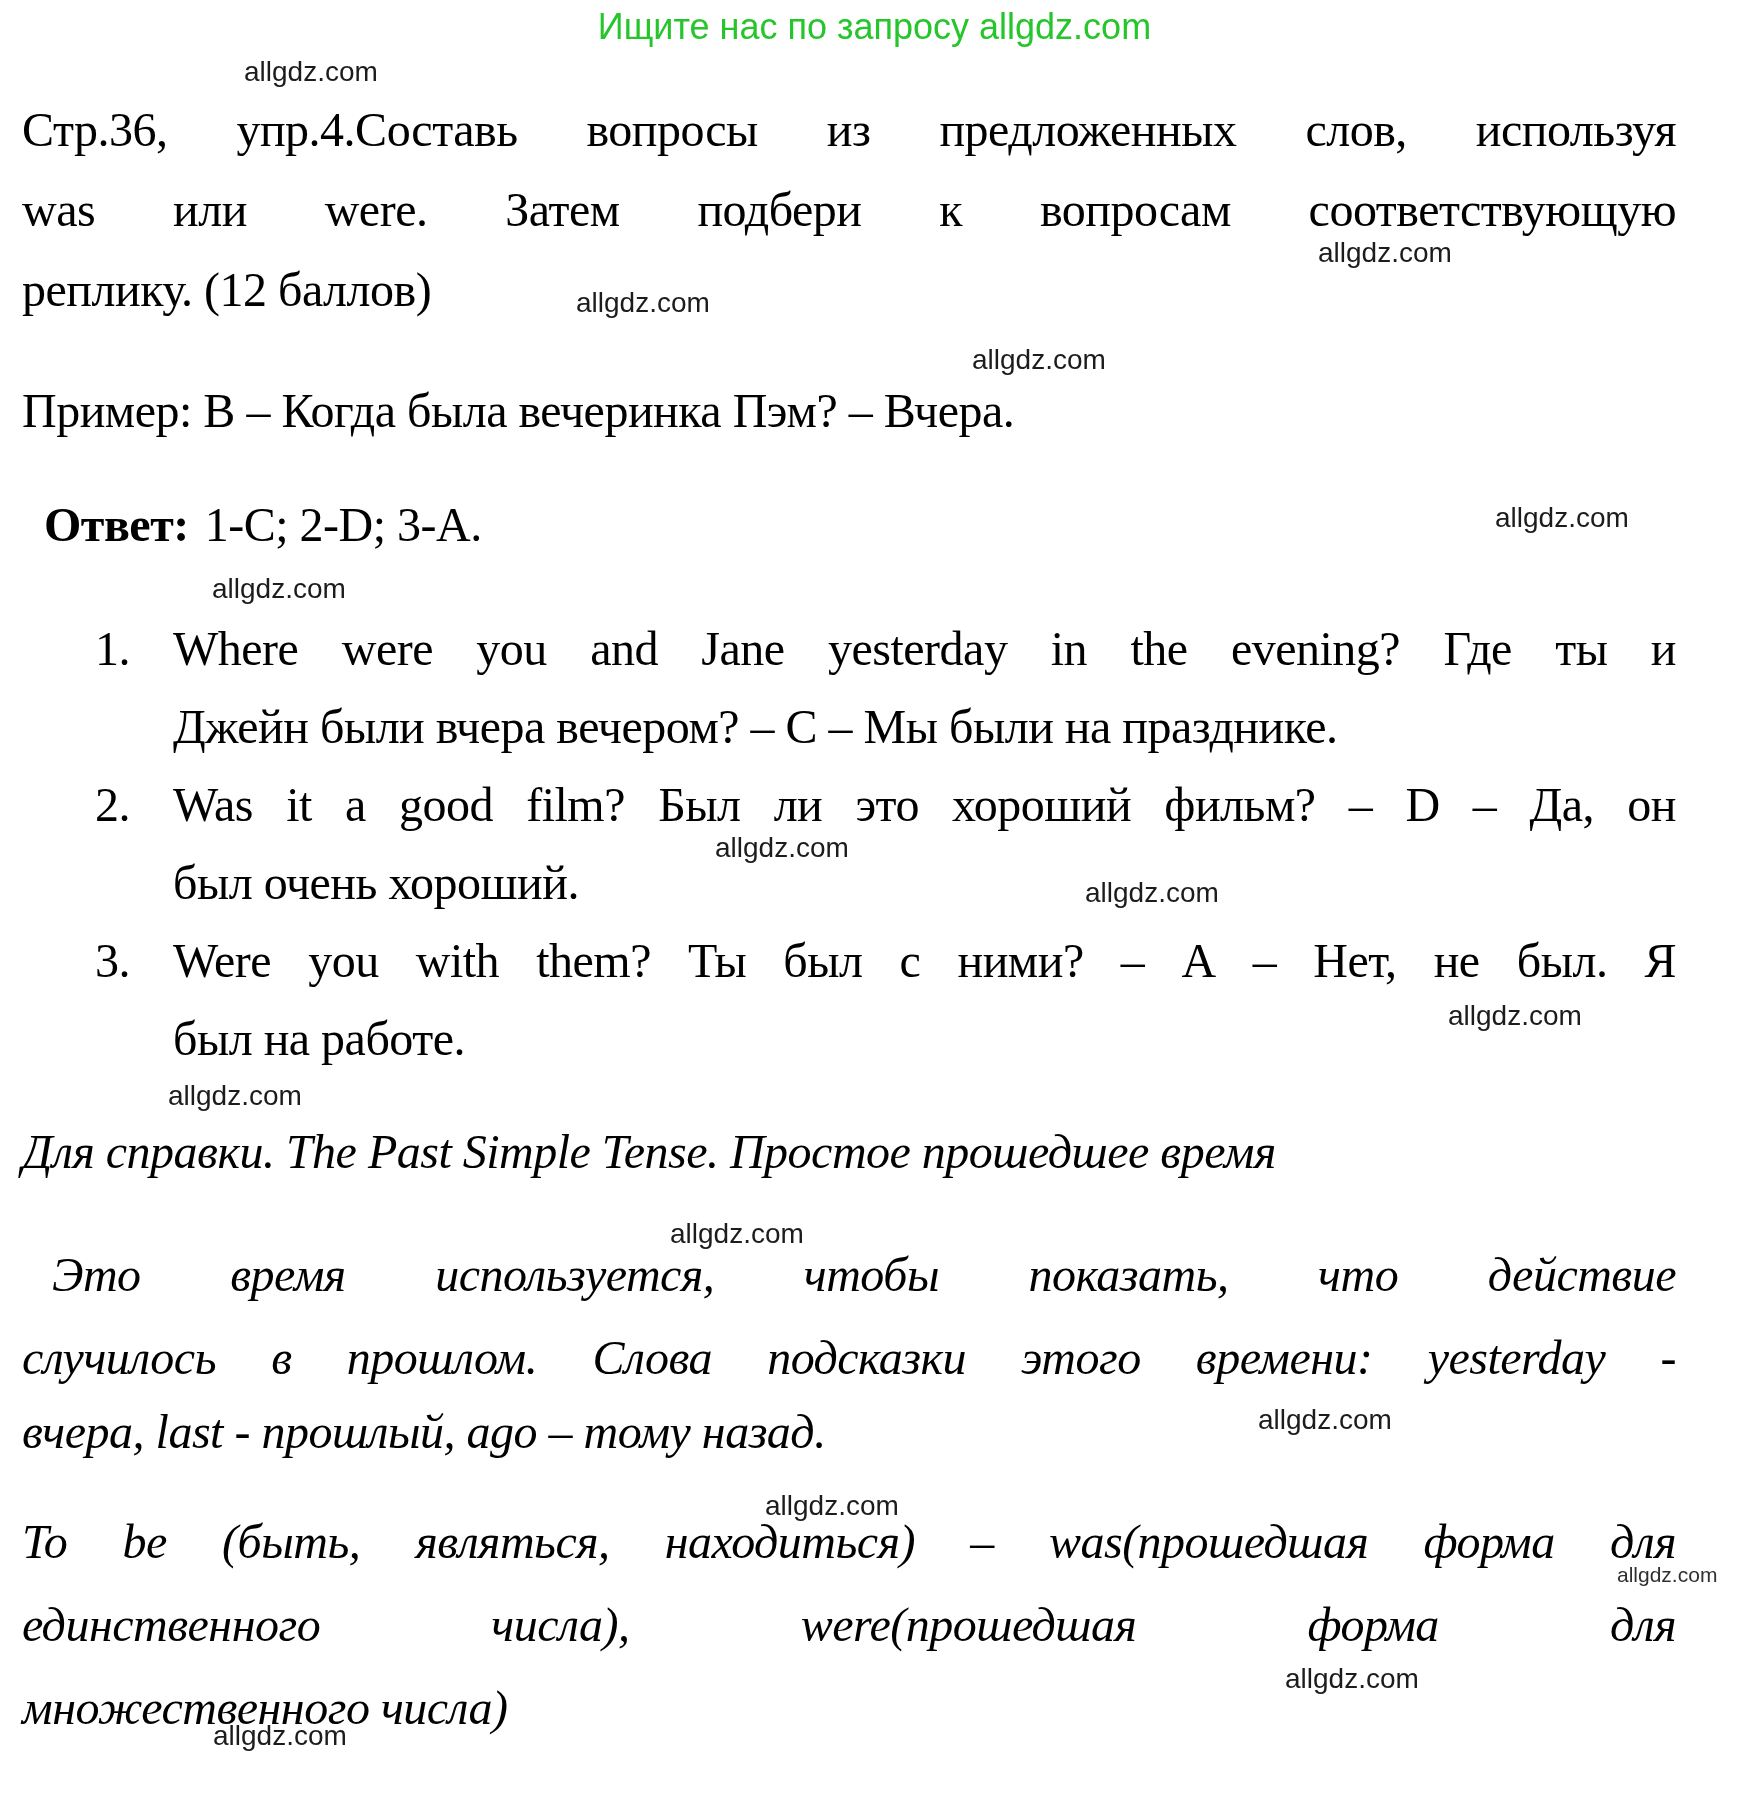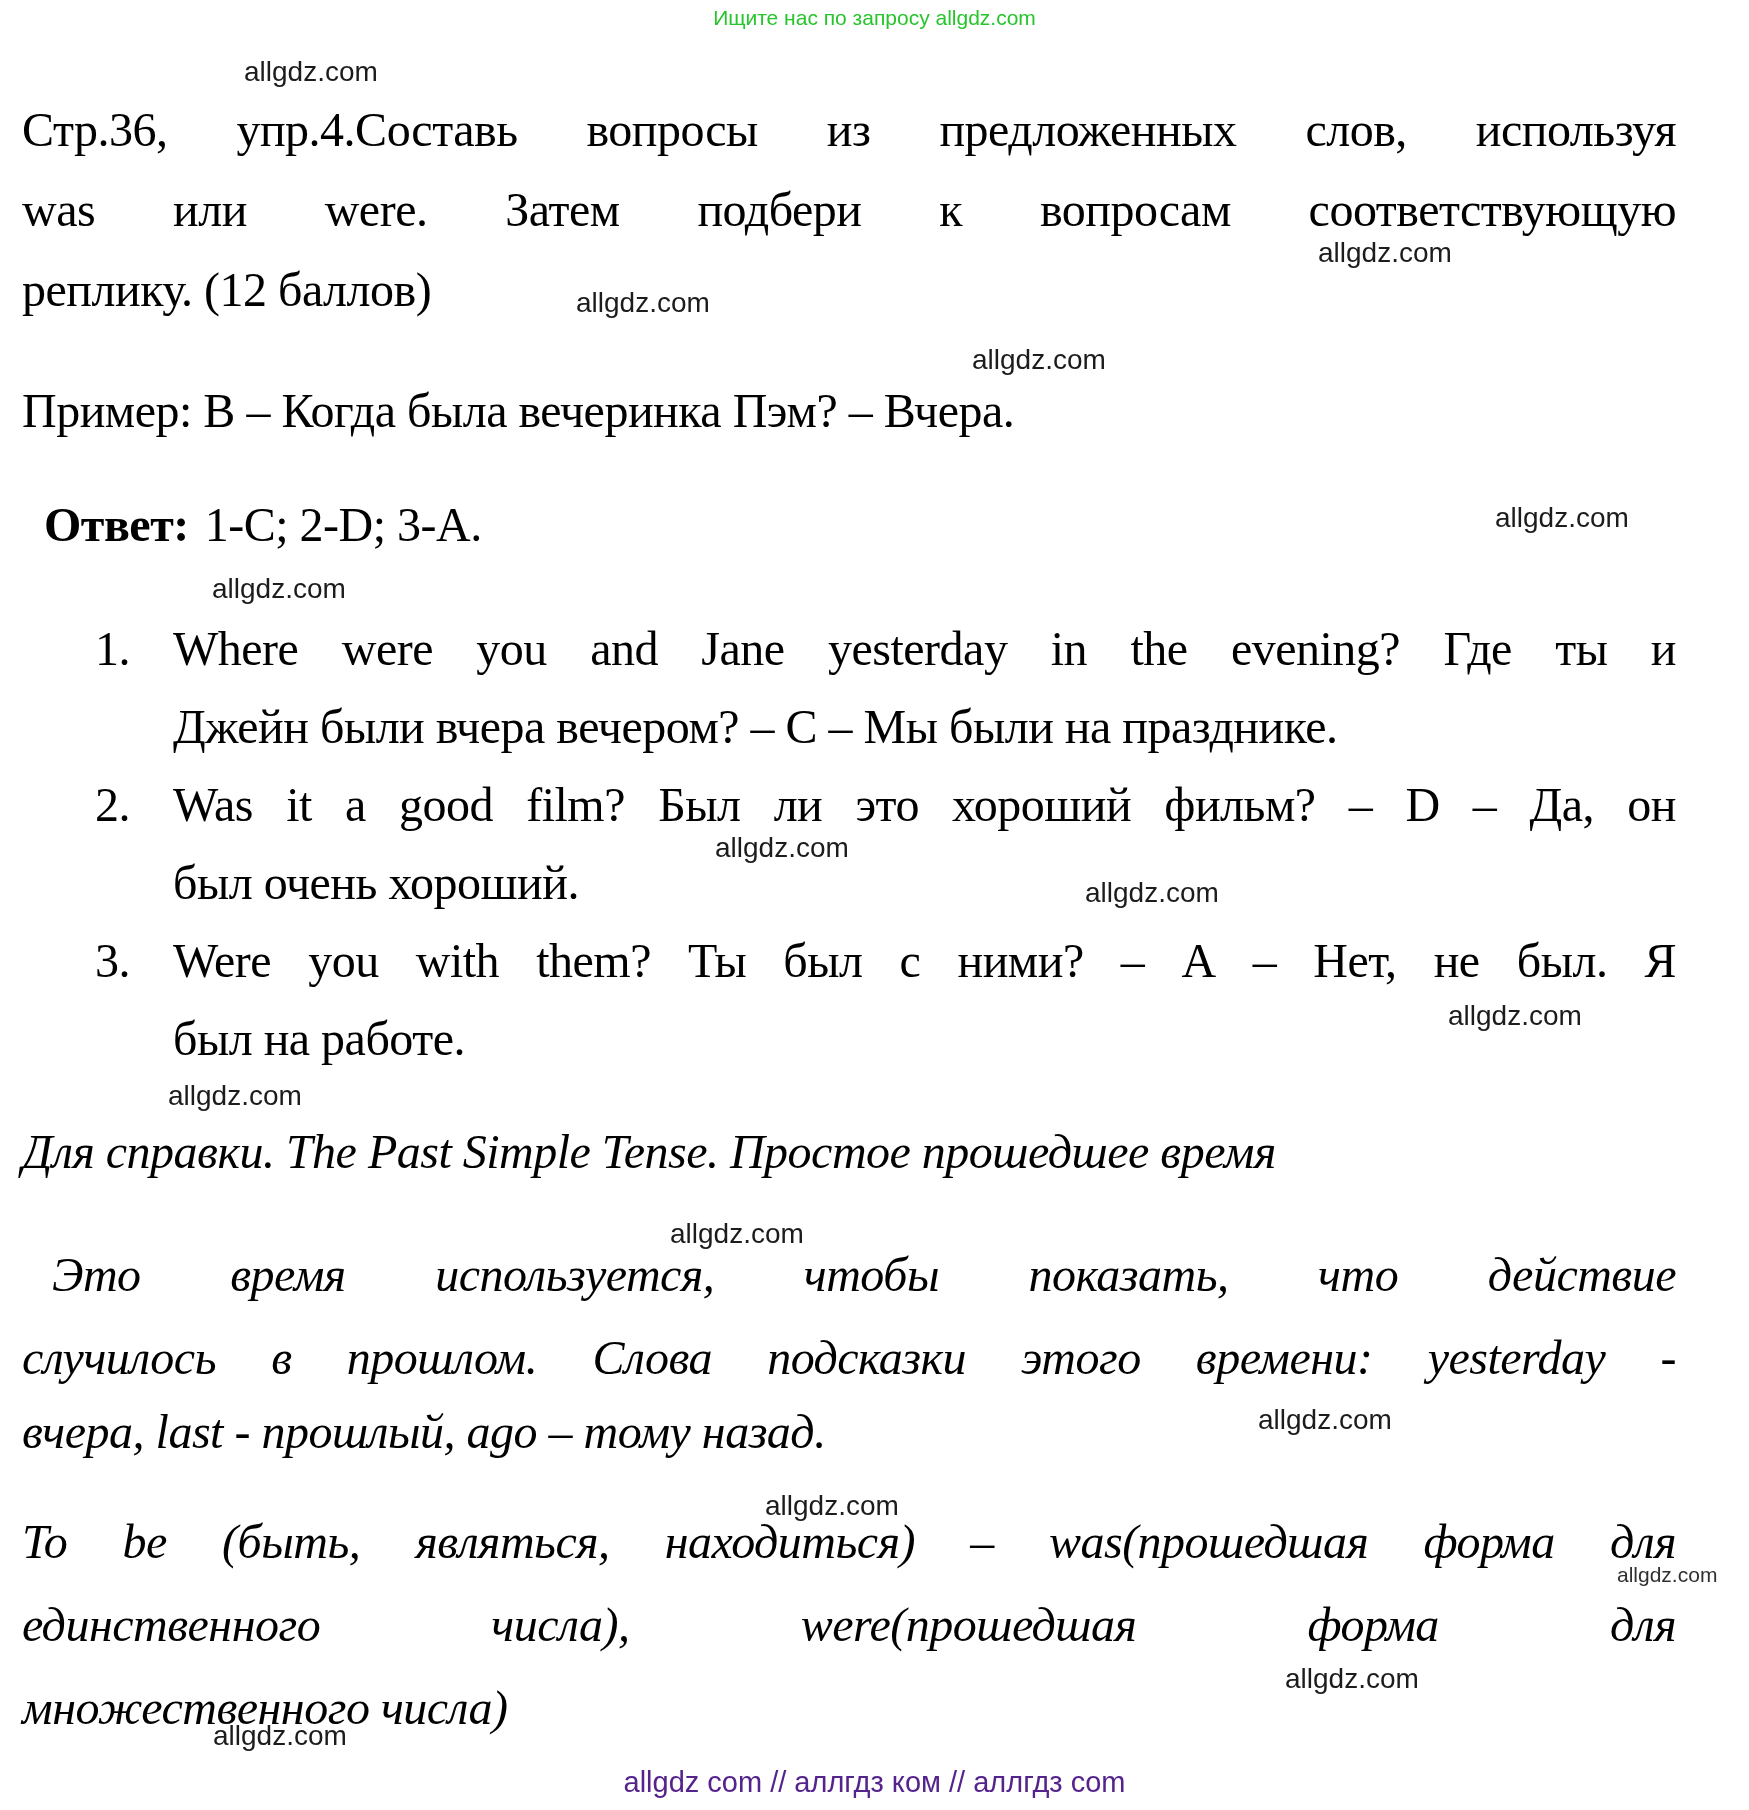--- a/index.html
+++ b/index.html
@@ -3,21 +3,21 @@
 <meta charset="utf-8">
 <style>
   html,body { margin:0; padding:0; background:#ffffff; }
   #page {
     position:relative; width:1749px; height:1810px;
     background:#ffffff; overflow:hidden;
     font-family:"Liberation Serif", serif; color:#000;
   }
   .green-note {
     position:absolute; top:6px; left:0; width:100%; text-align:center;
-    font-family:"Liberation Sans", sans-serif; font-size:21px; color:#26c52b;
+    font-family:"Liberation Sans", sans-serif; font-size:36px; color:#26c52b;
   }
   .footer-note {
     position:absolute; top:1766px; left:0; width:100%; text-align:center;
     font-family:"Liberation Sans", sans-serif; font-size:29px; color:#55238c;
   }
   .wm {
     position:absolute; font-family:"Liberation Sans", sans-serif;
     font-size:28px; color:#1c1c1c; white-space:nowrap;
   }
   .wm.sm { font-size:21px; color:#303030; }
@@ -80,15 +80,14 @@
   <div class="line ser it full" style="top:1125px;">Для справки. The Past Simple Tense. Простое прошедшее время</div>
 
   <div class="line ser it full just" style="top:1248px;margin-left:30px;">Это время используется, чтобы показать, что действие</div>
   <div class="line ser it full just" style="top:1331px;">случилось в прошлом. Слова подсказки этого времени: yesterday -</div>
   <div class="line ser it full" style="top:1405px;">вчера, last - прошлый, ago – тому назад.</div>
 
   <div class="line ser it full just" style="top:1515px;">To be (быть, являться, находиться) – was(прошедшая форма для</div>
   <div class="line ser it full just" style="top:1598px;font-family:Liberation Serif, serif;">единственного числа), were(прошедшая форма для</div>
   <div class="line ser it full" style="top:1681px;">множественного числа)</div>
 
-  <div class="footer-note">allgdz com  //  аллгдз ком  //  аллгдз com</div>
 
 </div>
 
 </body></html>

